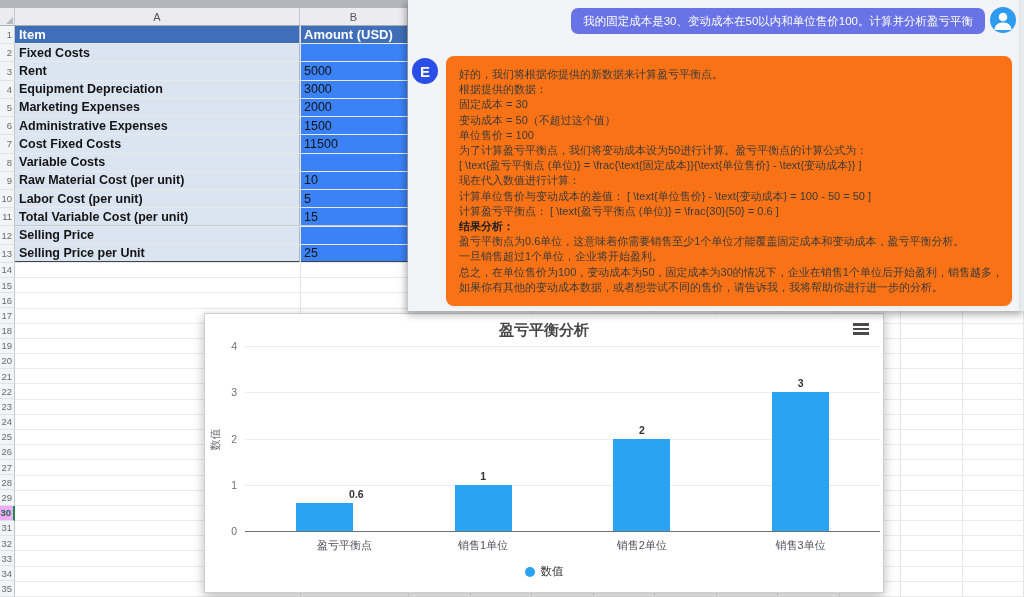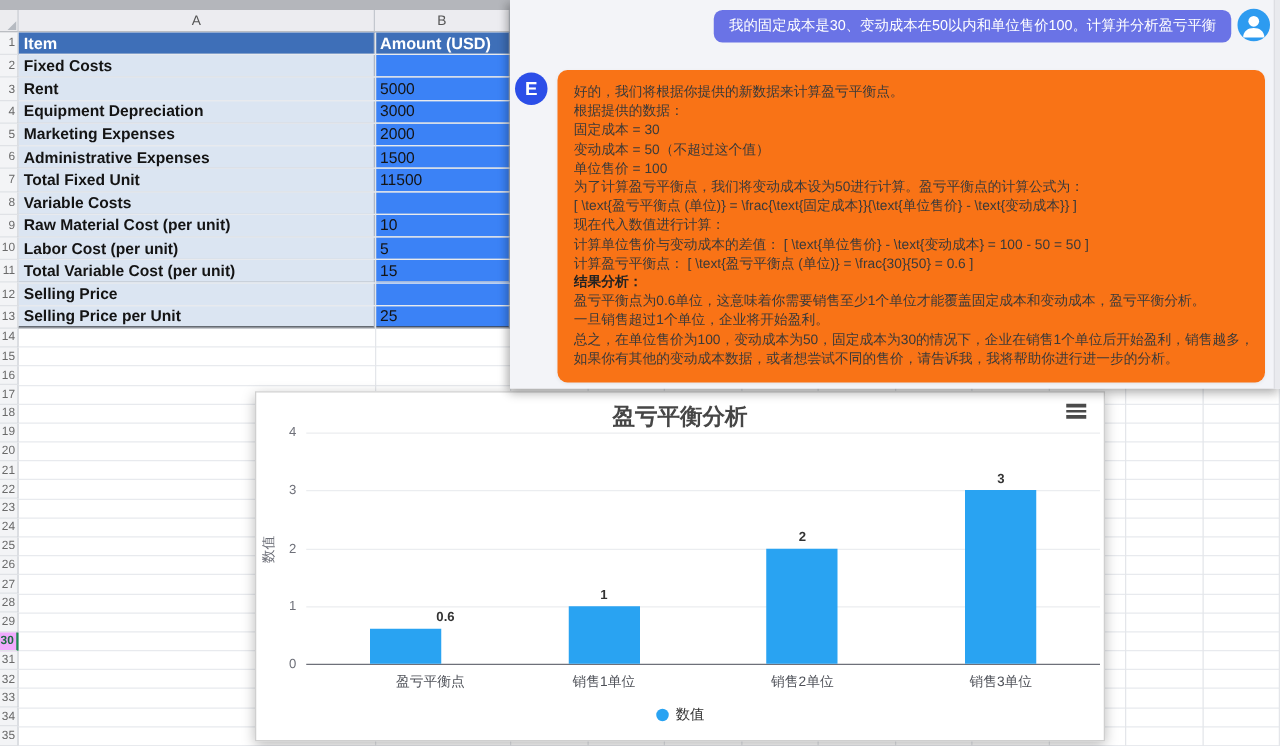--- a/index.html
+++ b/index.html
@@ -36,21 +36,21 @@
   .chat-scrollbar { position:absolute; right:0; top:0; width:5px; height:100%; background:#e9eaee; border-left:1px solid #dddee3; }
   .user-bubble { position:absolute; right:39px; top:8px; height:26px; line-height:26px; padding:0 12px; background:#6a73e6; color:#fff; font-size:11.5px; border-radius:7px; white-space:nowrap; }
   .user-avatar { position:absolute; right:8px; top:7px; width:26px; height:26px; border-radius:50%; background:#2d9bf0; display:flex; align-items:center; justify-content:center; overflow:hidden; }
   .ai-avatar { position:absolute; left:4px; top:58px; width:26px; height:26px; border-radius:50%; background:#2b4ee8; color:#fff; font-weight:800; font-size:15px; display:flex; align-items:center; justify-content:center; }
   .ai-card { position:absolute; left:38px; top:56px; width:566px; height:250px; background:#f97316; border-radius:8px; padding:11px 13px; box-shadow:0 1px 3px rgba(0,0,0,0.06); overflow:hidden; }
   .ai-line { font-size:11px; line-height:15.2px; color:#3a3a3a; white-space:nowrap; overflow:hidden; }
   .ai-line.bold { font-weight:bold; color:#222; }
 
   
   .chart-panel { position:absolute; left:204px; top:313px; width:680px; height:280px; background:#fff; border:1px solid #cfcfcf; box-shadow:0 3px 10px rgba(0,0,0,0.28); z-index:2; }
-  .chart-title { position:absolute; left:0; top:7px; width:100%; text-align:center; font-size:18px; font-weight:600; color:#464646; }
+  .chart-title { position:absolute; left:0; top:7px; width:100%; text-align:center; font-size:15px; font-weight:600; color:#464646; }
   .chart-menu { position:absolute; right:14px; top:9px; width:16px; cursor:pointer; }
   .chart-menu span { display:block; width:16px; height:2.5px; background:#4a4a4a; margin-bottom:2px; }
   .ylabel { position:absolute; left:-1px; top:118px; font-size:11px; color:#6E7079; transform:rotate(-90deg); }
   .gridline { position:absolute; left:40px; width:635px; height:1px; background:#ebedf0; }
   .axisline { position:absolute; left:40px; width:635px; height:1px; background:#6E7079; }
   .ytick { position:absolute; left:0; width:32px; text-align:right; font-size:10.5px; color:#6E7079; transform:translateY(-6px); }
   .bar { position:absolute; background:#29a3f2; }
   .bar-label { position:absolute; text-align:center; font-size:10.5px; font-weight:700; color:#333; transform:translateX(-50%); }
   .xlabel { position:absolute; top:224px; text-align:center; font-size:11px; color:#4e5158; transform:translateX(-50%); white-space:nowrap; }
   .legend { position:absolute; left:0; top:250px; width:100%; display:flex; align-items:center; justify-content:center; gap:6px; cursor:pointer; }
@@ -129,21 +129,21 @@
           </div>
           <div class="trow ">
             <div class="tcell a" style="height: 18.2308px;">Marketing Expenses</div>
             <div class="tcell b" style="height: 18.2308px;">2000</div>
           </div>
           <div class="trow ">
             <div class="tcell a" style="height: 18.2308px;">Administrative Expenses</div>
             <div class="tcell b" style="height: 18.2308px;">1500</div>
           </div>
           <div class="trow ">
-            <div class="tcell a" style="height: 18.2308px;">Total Fixed Unit</div>
+            <div class="tcell a" style="height: 18.2308px;">Cost Fixed Costs</div>
             <div class="tcell b" style="height: 18.2308px;">11500</div>
           </div>
           <div class="trow ">
             <div class="tcell a" style="height: 18.2308px;">Variable Costs</div>
             <div class="tcell b" style="height: 18.2308px;"></div>
           </div>
           <div class="trow ">
             <div class="tcell a" style="height: 18.2308px;">Raw Material Cost (per unit)</div>
             <div class="tcell b" style="height: 18.2308px;">10</div>
           </div>

